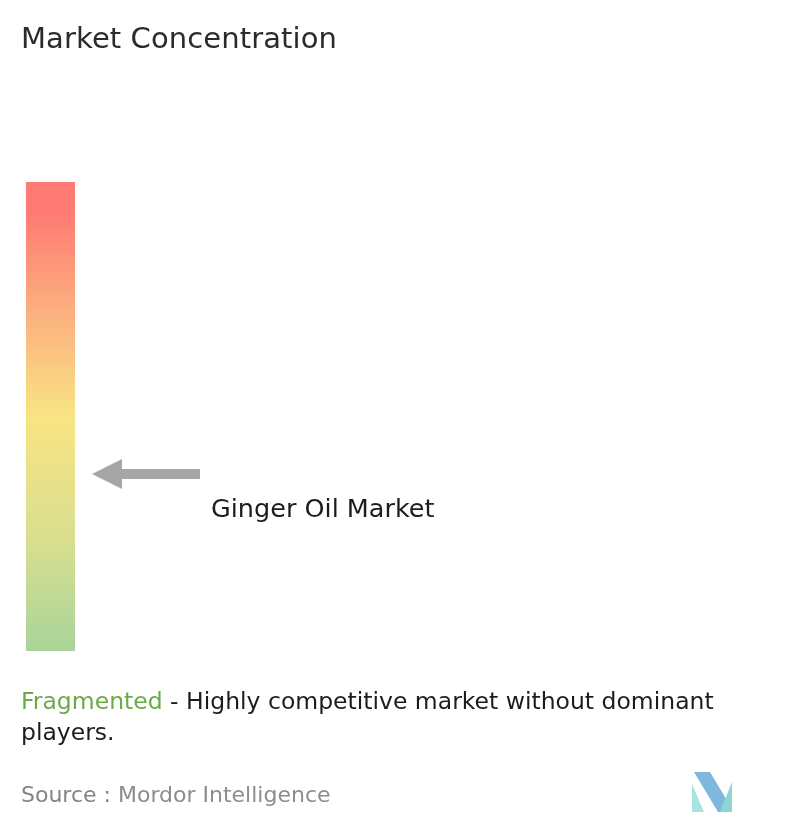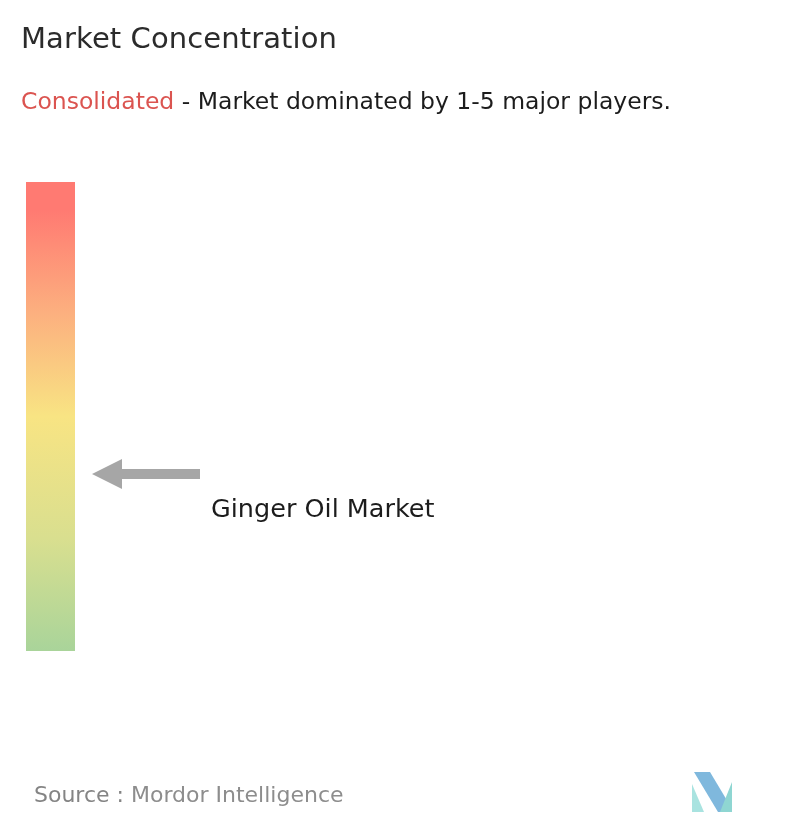--- a/index.html
+++ b/index.html
@@ -95,21 +95,21 @@
     font-weight: 400;
     color: #1c1c1c;
     white-space: nowrap;
     line-height: 34px;
     margin-top: 36px;
   }
 
   
   #source-line {
     position: absolute;
-    left: 34px;
+    left: 21px;
     top: 782px;
     font-family: "DejaVu Sans", sans-serif;
     font-size: 22px;
     font-weight: 400;
     color: #848484;
     white-space: nowrap;
     text-align: right;
   }
   #source-label { color: #848484; }
   #source-value { color: #8d8d8d; }
@@ -122,33 +122,33 @@
     height: 44px;
   }
 </style>
 </head>
 <body>
 
 <div id="canvas">
 
   <div id="chart-title">Market Concentration</div>
 
-  <div class="legend-block" id="legend-top">
-    <span class="legend-term term-consolidated" style="color: rgb(219, 84, 80);">Consolidated</span><span class="legend-desc">  - Market dominated by 1-5 major players.</span>
-  </div>
 
   <div id="scale-bar" style="background: linear-gradient(rgb(255, 122, 114) 0%, rgb(255, 122, 114) 6%, rgb(252, 176, 127) 28%, rgb(248, 228, 131) 50%, rgb(217, 223, 143) 76%, rgb(169, 212, 154) 100%);"></div>
 
   <div id="pointer-group">
     <svg id="pointer-arrow" width="110" height="34" viewBox="0 0 110 34">
       <polygon points="1,17 31,2 31,12 109,12 109,22 31,22 31,32" fill="#a6a6a6"></polygon>
     </svg>
     <span id="pointer-label">Ginger Oil Market</span>
   </div>
 
+  <div class="legend-block" id="legend-bottom">
+    <span class="legend-term term-fragmented" style="color: rgb(107, 171, 71);">Fragmented</span><span class="legend-desc">   - Highly competitive market without dominant players.</span>
+  </div>
 
   <div id="source-line">
     <span id="source-label">Source :</span>
     <span id="source-value">Mordor Intelligence</span>
   </div>
 
   <svg id="brand-logo" viewBox="0 0 70 44">
 
     <polygon points="2,42 2,14 14,42" fill="#a9e3e0"></polygon>
 

